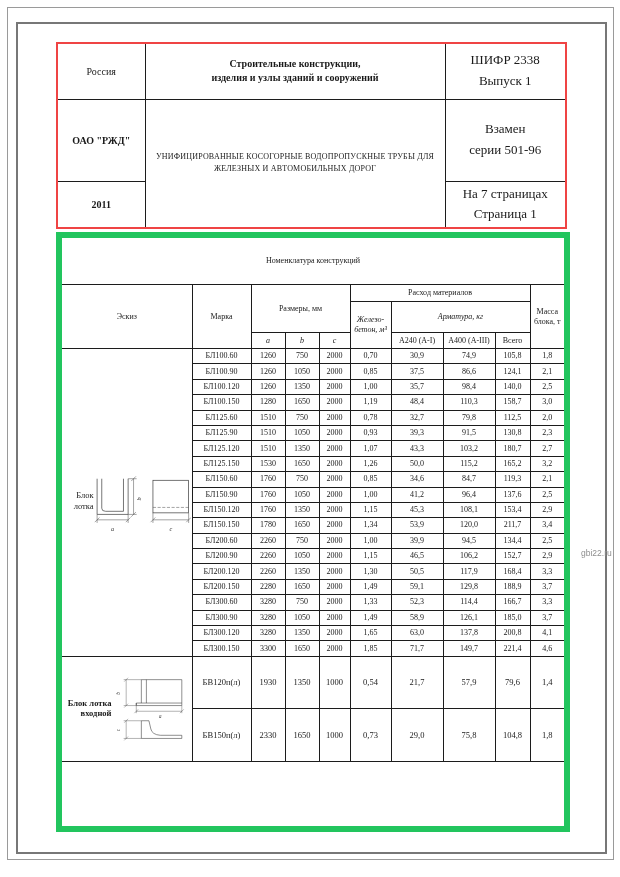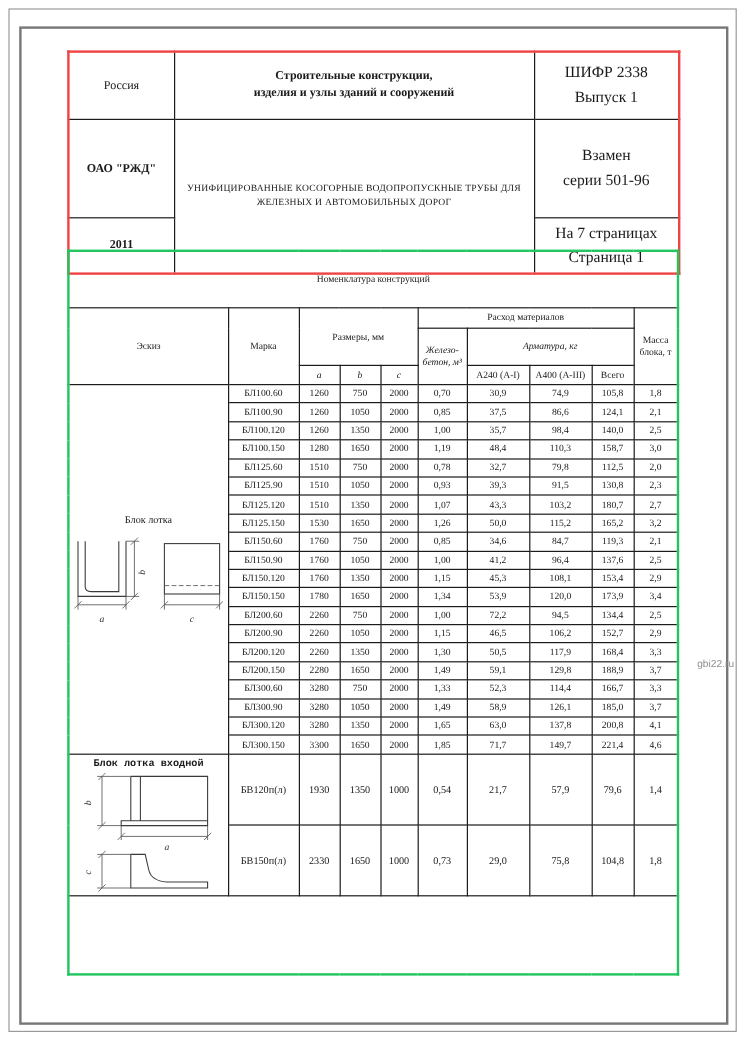--- a/index.html
+++ b/index.html
@@ -11,39 +11,39 @@
   table{border-collapse:collapse;table-layout:fixed;}
   .header-table{position:absolute;left:56px;top:42px;width:509px;border:2px solid #ef4444;}
   .header-table td{border:1.5px solid #1c1c1c;text-align:center;vertical-align:middle;padding:2px 4px;}
   .ht-country{font-size:10px;}
   .ht-series{font-size:10px;font-weight:bold;line-height:1.45;margin-top:23px;}
   .ht-code{font-size:13px;line-height:1.6;}
   .ht-org{font-size:10px;font-weight:bold;}
   .ht-doc{font-size:8px;line-height:1.5;letter-spacing:.2px;padding:2px 14px;}
   .ht-year{font-size:10px;font-weight:bold;}
 
-  .main-table{position:absolute;left:56px;top:208px;width:509px;border:2px solid #22c55e;}
+  .main-table{position:absolute;left:56px;top:232px;width:509px;border:6px solid #22c55e;}
   .main-table td{border:1.4px solid #1c1c1c;text-align:center;vertical-align:middle;
                  font-size:8px;padding:0 1px;line-height:1.25;}
   .title-cell{height:46px;font-size:9.5px;}
   .hdr{font-size:8px;}
   .r-h1 td{height:16px;margin-top:43px;}
   .r-h2 td{height:30px;font-style:italic;}
   .r-h3 td{height:15px;}
   .main-row td{height:14.4px;}
   .bv-row td{height:51px;font-size:8.5px;}
   .empty-band{height:64px;}
   .dim-letter{font-style:italic;font-size:8.5px;}
 
   .sketch-cell{padding:0;}
-  .sketch-inner{display:flex;flex-direction:column;align-items:center;text-align:right;}
+  .sketch-inner{display:flex;flex-direction:row;align-items:center;text-align:right;}
   .sketch-center .sketch-inner{justify-content:center;height:100%;}
   .sketch-top .sketch-inner{justify-content:flex-start;padding-top:2px;}
   .sketch-label{font-size:8.5px;margin-bottom:3px;}
-  .sketch-label.bold{font-weight:bold;font-family:Liberation Mono, monospace;}
+  .sketch-label.bold{font-weight:bold;}
   svg .ln{stroke:#3a3a3a;stroke-width:0.9;fill:none;}
   svg .dim{stroke:#555;stroke-width:0.7;fill:none;}
   svg text{font-family:"Liberation Serif",serif;font-style:italic;font-size:8px;fill:#333;}
 
   .watermark{position:absolute;left:581px;top:548px;font-family:"Liberation Sans",sans-serif;
              font-size:8.5px;color:#8f8f8f;}
 </style>
 </head>
 <body>
 
@@ -264,30 +264,30 @@
           <td>2,9</td>
         </tr>
         <tr class="main-row">
           <td>БЛ150.150</td>
           <td>1780</td>
           <td>1650</td>
           <td>2000</td>
           <td>1,34</td>
           <td>53,9</td>
           <td>120,0</td>
-          <td>173,9</td>
+          <td>211,7</td>
           <td>3,4</td>
         </tr>
         <tr class="main-row">
           <td>БЛ200.60</td>
           <td>2260</td>
           <td>750</td>
           <td>2000</td>
           <td>1,00</td>
-          <td>72,2</td>
+          <td>39,9</td>
           <td>94,5</td>
           <td>134,4</td>
           <td>2,5</td>
         </tr>
         <tr class="main-row">
           <td>БЛ200.90</td>
           <td>2260</td>
           <td>1050</td>
           <td>2000</td>
           <td>1,15</td>

